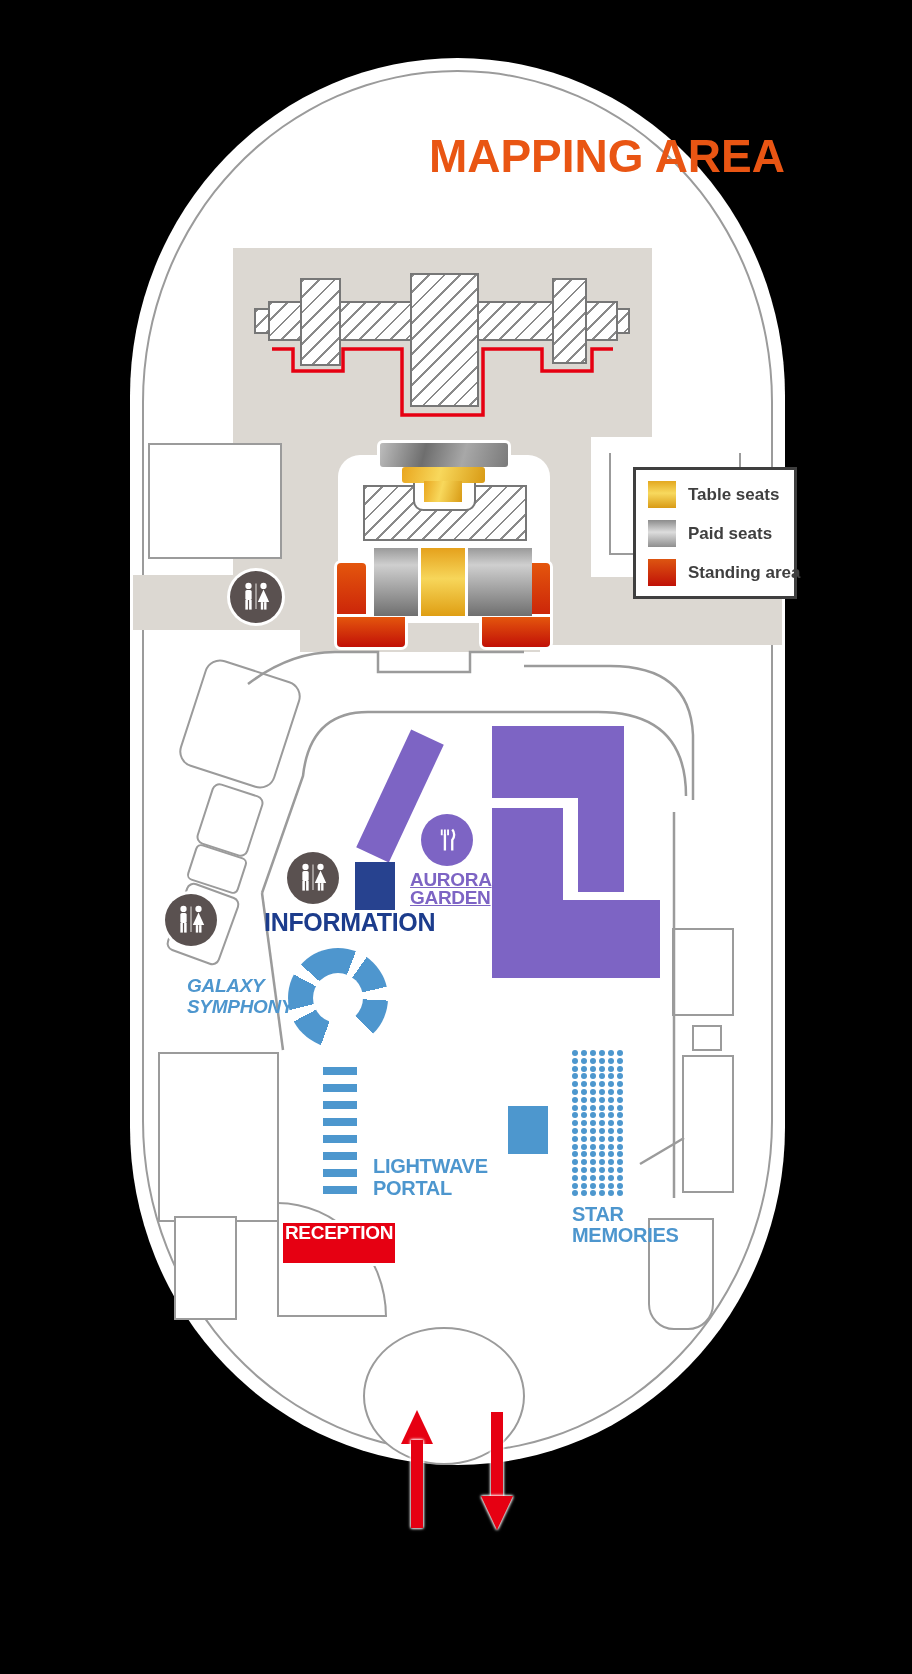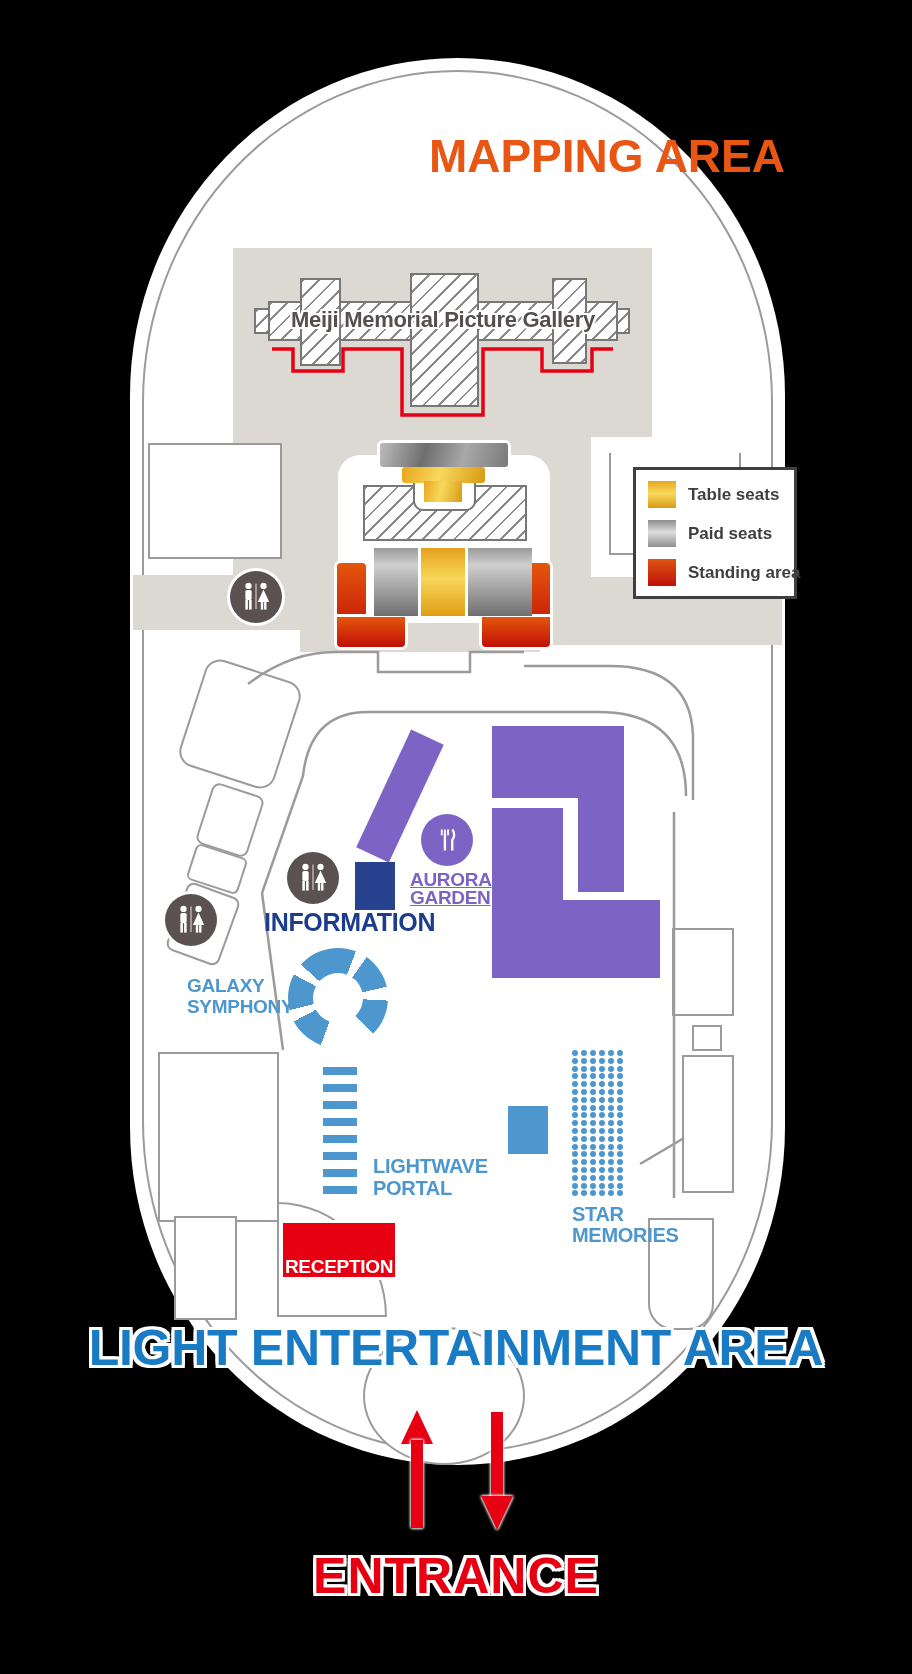--- a/index.html
+++ b/index.html
@@ -114,26 +114,26 @@
   .dots{left:572px;top:1050px;display:grid;gap:1.8px 3px;}
   .dot{width:6px;height:6px;border-radius:50%;background:#4d97ce;}
 
   
   .lbl{font-weight:bold;line-height:1.05;letter-spacing:-0.3px;}
   .lbl-blue{color:#4d96ce;}
   .lbl-purple{color:#7d64c4;}
   .info-sq{left:355px;top:862px;width:40px;height:48px;background:#27428f;}
   .info-lbl{left:264px;top:909px;width:132px;text-align:center;font-size:25px;color:#1c3c8c;}
   .aurora-lbl{left:410px;top:871px;font-size:19px;line-height:18px;text-decoration:underline;}
-  .galaxy-lbl{left:187px;top:975px;font-size:19px;line-height:21px;}
+  .galaxy-lbl{left:187px;top:975px;font-size:19px;line-height:21px;font-style:italic;}
   .eternity-lbl{left:467px;top:1016px;font-size:20px;line-height:22px;}
   .lightwave-lbl{left:373px;top:1155px;font-size:20px;line-height:22px;}
   .star-lbl{left:572px;top:1204px;font-size:20px;line-height:21px;}
-  .reception{left:283px;top:1223px;width:112px;height:54px;background:#e60012;box-shadow:0 0 0 3px #fff;
-     display:flex;align-items:flex-end;justify-content:center;color:#fff;font-size:19px;z-index:25;}
+  .reception{left:283px;top:1223px;width:112px;height:40px;background:#e60012;box-shadow:0 0 0 3px #fff;
+     display:flex;align-items:flex-start;justify-content:center;color:#fff;font-size:19px;z-index:25;}
 
   
   .halo{text-shadow:-3px 0 #fff,3px 0 #fff,0 -3px #fff,0 3px #fff,
         -2px -2px #fff,2px 2px #fff,-2px 2px #fff,2px -2px #fff,-3px 3px #fff,3px -3px #fff,
         -3px -3px #fff,3px 3px #fff;}
   .t-mapping{left:130px;top:132px;width:655px;text-align:right;font-size:46px;color:#e95513;
      letter-spacing:0px;z-index:40;}
   .t-lea{left:0;top:1322px;width:912px;text-align:center;font-size:50px;color:#1a7bc5;z-index:40;}
   .t-entrance{left:0;top:1550px;width:912px;text-align:center;font-size:50px;color:#e60012;
      letter-spacing:1px;z-index:40;}
@@ -188,21 +188,20 @@
   <div class="abs bldg rb4"></div>
   <div class="abs fan"></div>
   <div class="abs entrance-oval"></div>
 
   <div class="abs hatch gal-capl z10"></div>
   <div class="abs hatch gal-capr z10"></div>
   <div class="abs hatch gal-bar z10"></div>
   <div class="abs hatch gal-tl z10"></div>
   <div class="abs hatch gal-tc z10"></div>
   <div class="abs hatch gal-tr z10"></div>
-  <div class="abs gal-label lbl z12">Meiji Memorial Picture Gallery</div>
 
   <div class="abs stage-box z10"></div>
   <div class="abs metal stage-graybar z12"></div>
   <div class="abs hatch stage-hatch z12"></div>
   <div class="abs stage-notch z12"></div>
   <div class="abs goldg goldt-bar z15"></div>
   <div class="abs goldg goldt-stem z15"></div>
   <div class="abs seat seat-g1 z12"></div>
   <div class="abs seat seat-gold z12"></div>
   <div class="abs seat seat-g2 z12"></div>
@@ -430,21 +429,19 @@
   <div class="abs star-lbl lbl lbl-blue z15">
     <div>STAR</div>
     <div>MEMORIES</div>
   </div>
 
   <div class="abs reception lbl">
     <span>RECEPTION</span>
   </div>
 
   <div class="abs t-mapping lbl">MAPPING AREA</div>
-  <div class="abs t-lea lbl halo">LIGHT ENTERTAINMENT AREA</div>
-  <div class="abs t-entrance lbl halo">ENTRANCE</div>
 
   <div class="abs arrow up-head"></div>
   <div class="abs arrow up-shaft"></div>
   <div class="abs arrow down-shaft"></div>
   <div class="abs arrow down-head"></div>
 
 </div>
 
 </body></html>

